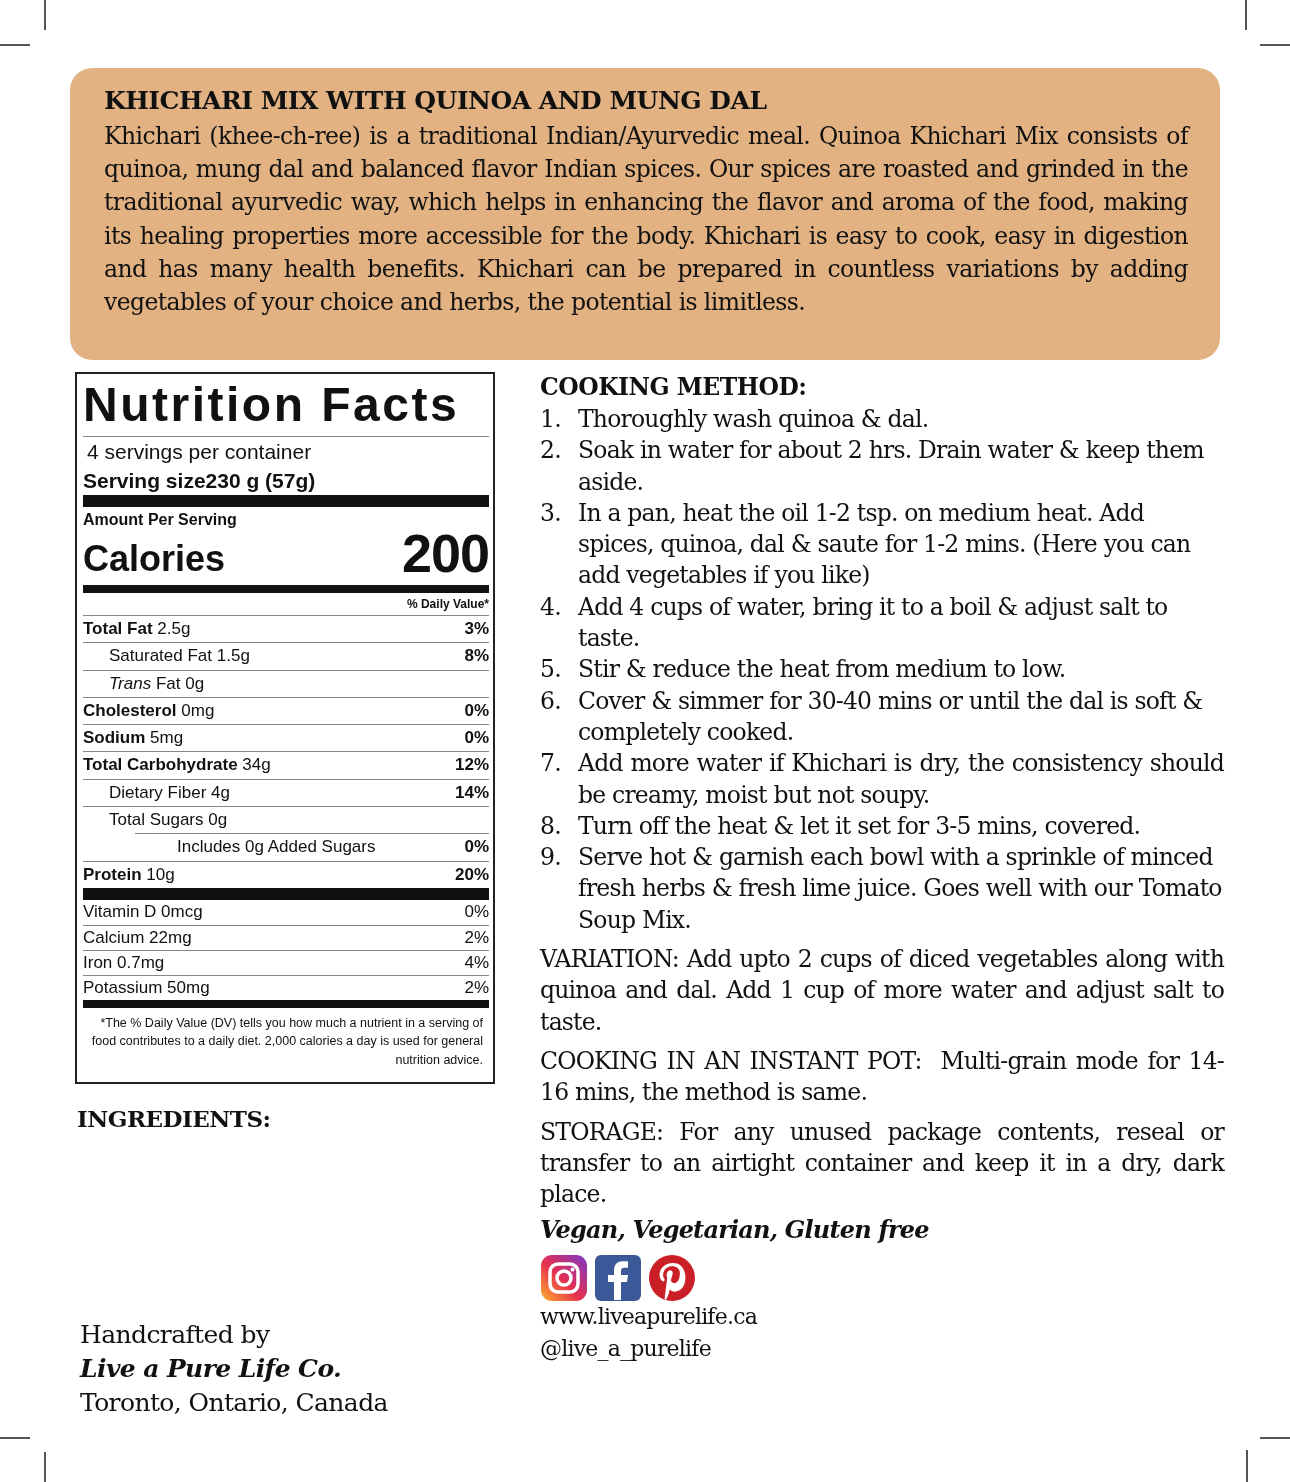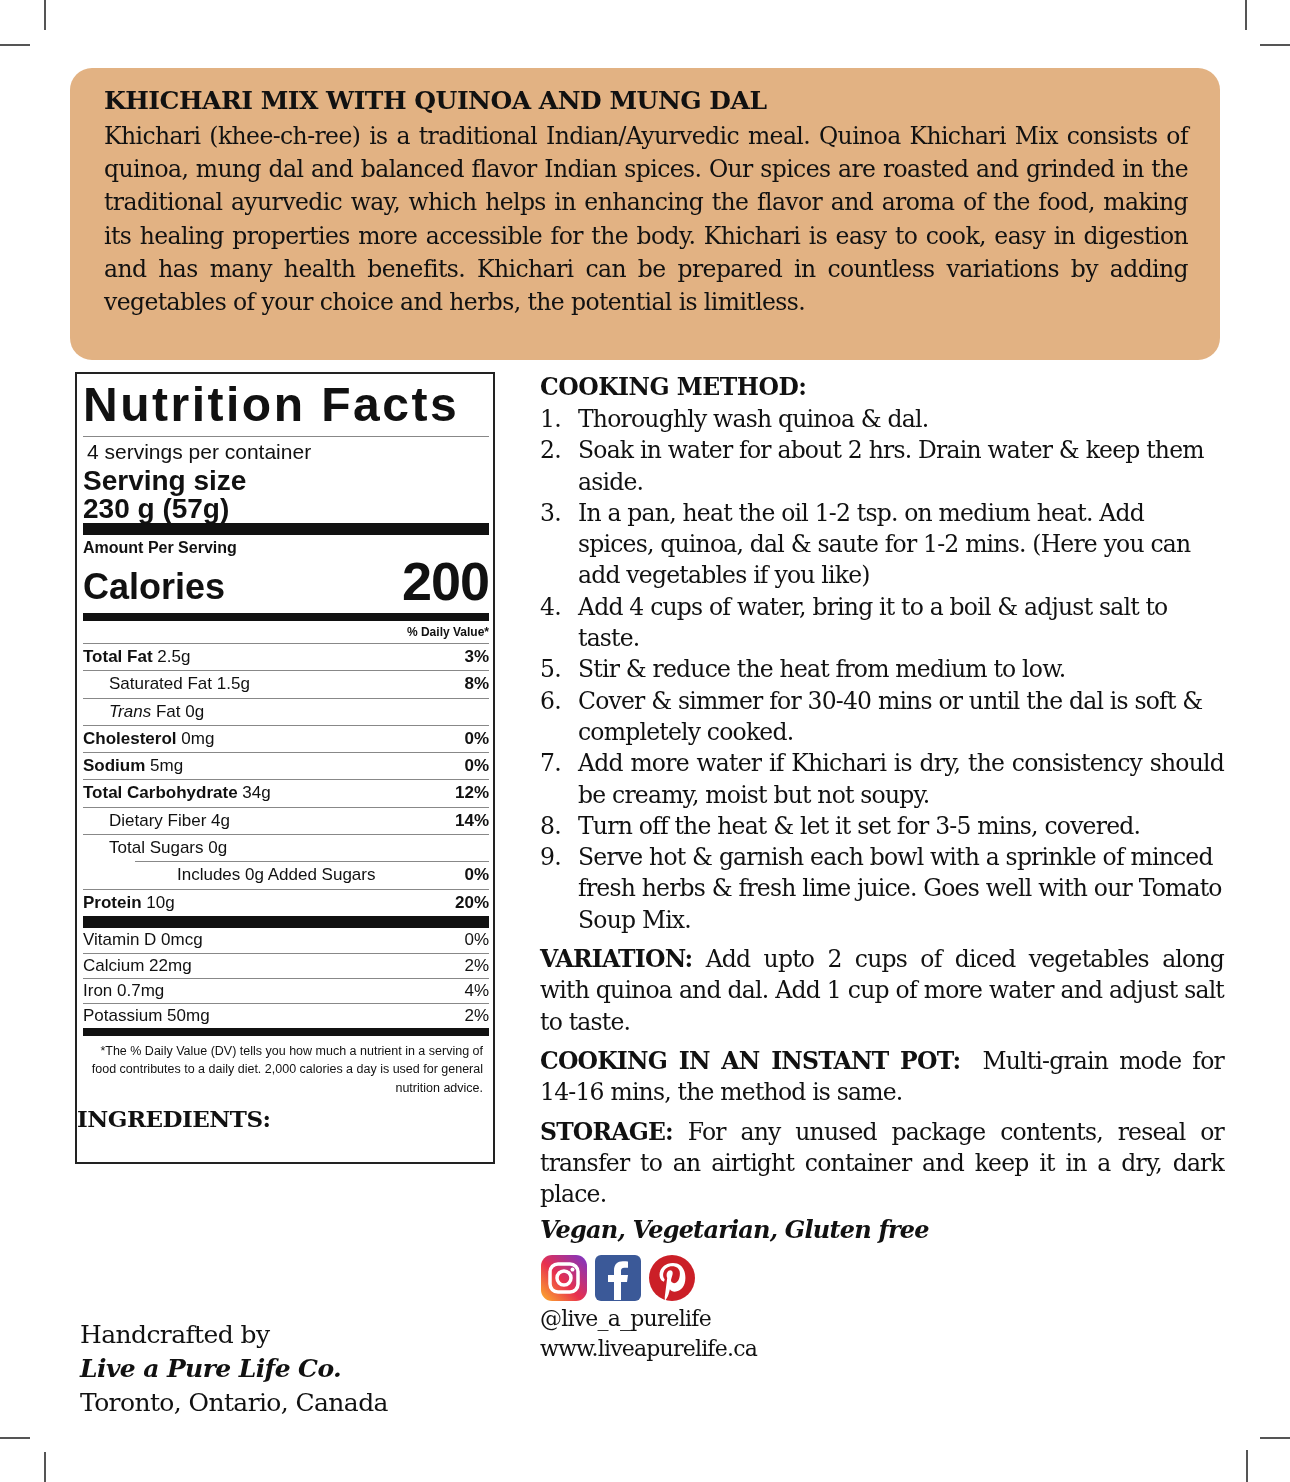--- a/index.html
+++ b/index.html
@@ -2,25 +2,25 @@
 <html><head>
 <meta charset="utf-8">
 <style>
   html,body{margin:0;padding:0;background:#fff;}
   body{width:1290px;height:1482px;position:relative;overflow:hidden;color:#111;font-family:"DejaVu Serif",serif;}
   .crop{position:absolute;background:#555;}
   .banner{position:absolute;left:70px;top:68px;width:1150px;height:292px;background:#e2b283;border-radius:22px;}
   .banner-title{position:absolute;left:34px;top:18px;font-family:"DejaVu Serif",serif;font-weight:bold;font-size:25px;letter-spacing:-0.5px;}
   .banner-body{position:absolute;left:34px;top:52px;width:1084px;font-family:"DejaVu Serif",serif;font-size:23.5px;line-height:33.2px;text-align:justify;letter-spacing:-0.6px;}
 
-  .nf{position:absolute;left:75px;top:372px;width:420px;height:792px;border:2px solid #222;box-sizing:border-box;font-family:"Liberation Sans",sans-serif;padding:0 4px 0 6px;}
+  .nf{position:absolute;left:75px;top:372px;width:420px;height:712px;border:2px solid #222;box-sizing:border-box;font-family:"Liberation Sans",sans-serif;padding:0 4px 0 6px;}
   .nf-title{font-weight:bold;font-size:48px;letter-spacing:2.5px;line-height:62px;white-space:nowrap;}
   .nf-line{border-top:1.5px solid #888;}
   .nf-serv{font-size:21px;line-height:30px;padding-left:4px;}
-  .nf-size{display:flex;font-weight:bold;font-size:28px;line-height:28px;flex-direction:column;}
+  .nf-size{display:flex;font-weight:bold;font-size:21px;line-height:28px;}
   .bar-thick{height:12px;background:#111;}
   .bar-med{height:8px;background:#111;}
   .nf-aps{font-weight:bold;font-size:16px;line-height:22px;margin-top:2px;}
   .nf-cal{display:flex;justify-content:space-between;align-items:flex-end;height:48px;}
   .nf-cal .lbl{font-weight:bold;font-size:36px;line-height:40px;}
   .nf-cal .val{font-weight:bold;font-size:54px;line-height:52px;letter-spacing:-1px;}
   .nf-dvh{text-align:right;font-weight:bold;font-size:12px;line-height:22px;}
   .row{display:flex;justify-content:space-between;font-size:17px;line-height:26px;border-top:1.5px solid #888;height:27.3px;box-sizing:border-box;}
   .row .pct{font-weight:bold;}
   .row.in1 .name{padding-left:26px;}
@@ -36,21 +36,21 @@
   .hand .co{font-weight:bold;font-style:italic;}
 
   .right{position:absolute;left:540px;top:372px;width:684px;font-family:"DejaVu Serif",serif;font-size:23.5px;line-height:31.3px;letter-spacing:-0.8px;}
   .right h3{margin:0;font-size:23.5px;font-weight:bold;letter-spacing:-0.5px;line-height:30px;}
   .steps{margin:2px 0 0 0;padding:0;list-style:none;}
   .steps li{display:flex;}
   .steps .num{width:38px;flex:none;}
   .steps .txt{flex:1;}
   .steps .txt.just{text-align:justify;text-align-last:left;}
   .para{margin-top:8px;text-align:justify;}
-  .para b{font-weight:bold;}
+  .para b{font-weight:normal;}
   .tags{margin-top:4px;font-weight:bold;font-style:italic;font-size:24px;}
   .social{display:flex;gap:6px;margin-top:8px;}
   .social .ic{width:48px;height:48px;display:flex;align-items:center;justify-content:center;}
   .handle{font-size:22px;line-height:30px;margin-top:2px;}
 </style>
 </head>
 <body>
 
 <div class="crop" style="left:44px;top:0;width:2px;height:30px;"></div>
 <div class="crop" style="left:0;top:44px;width:30px;height:2px;"></div>
@@ -229,15 +229,15 @@
         <path d="M27 46V28h6l1-7h-7v-4c0-2 .6-3.3 3.4-3.3H34V7.5c-.6-.1-2.8-.3-5.2-.3-5.2 0-8.8 3.2-8.8 9V21h-6v7h6v18z" fill="#fff"></path>
       </svg>
     </span>
     <span class="ic">
       <svg width="48" height="48" viewBox="0 0 48 48">
         <circle cx="24" cy="24" r="23" fill="#cb1f27"></circle>
         <path d="M25 9c-9 0-13.5 6.3-13.5 11.6 0 3.2 1.2 6 3.8 7 .4.2.8 0 .9-.5l.4-1.4c.1-.5 0-.6-.3-1-.7-.9-1.2-2-1.2-3.6 0-4.7 3.5-8.8 9.1-8.8 5 0 7.7 3 7.7 7.1 0 5.3-2.4 9.8-5.9 9.8-1.9 0-3.4-1.6-2.9-3.6.6-2.3 1.6-4.9 1.6-6.6 0-1.5-.8-2.8-2.5-2.8-2 0-3.6 2.1-3.6 4.8 0 1.8.6 3 .6 3L17 41c-.5 2.1-.1 4.6 0 4.9l.6.1c.3-.4 2.3-3 2.9-5.4l1.4-5.4c.7 1.3 2.7 2.5 4.8 2.5 6.4 0 10.7-5.8 10.7-13.6C37.4 14.4 32.4 9 25 9z" fill="#fff"></path>
       </svg>
     </span>
   </div>
+  <div class="handle" style="margin-top:0">www.liveapurelife.ca</div>
   <div class="handle">@live_a_purelife</div>
-  <div class="handle" style="margin-top:0">www.liveapurelife.ca</div>
 </div>
 
 </body></html>

